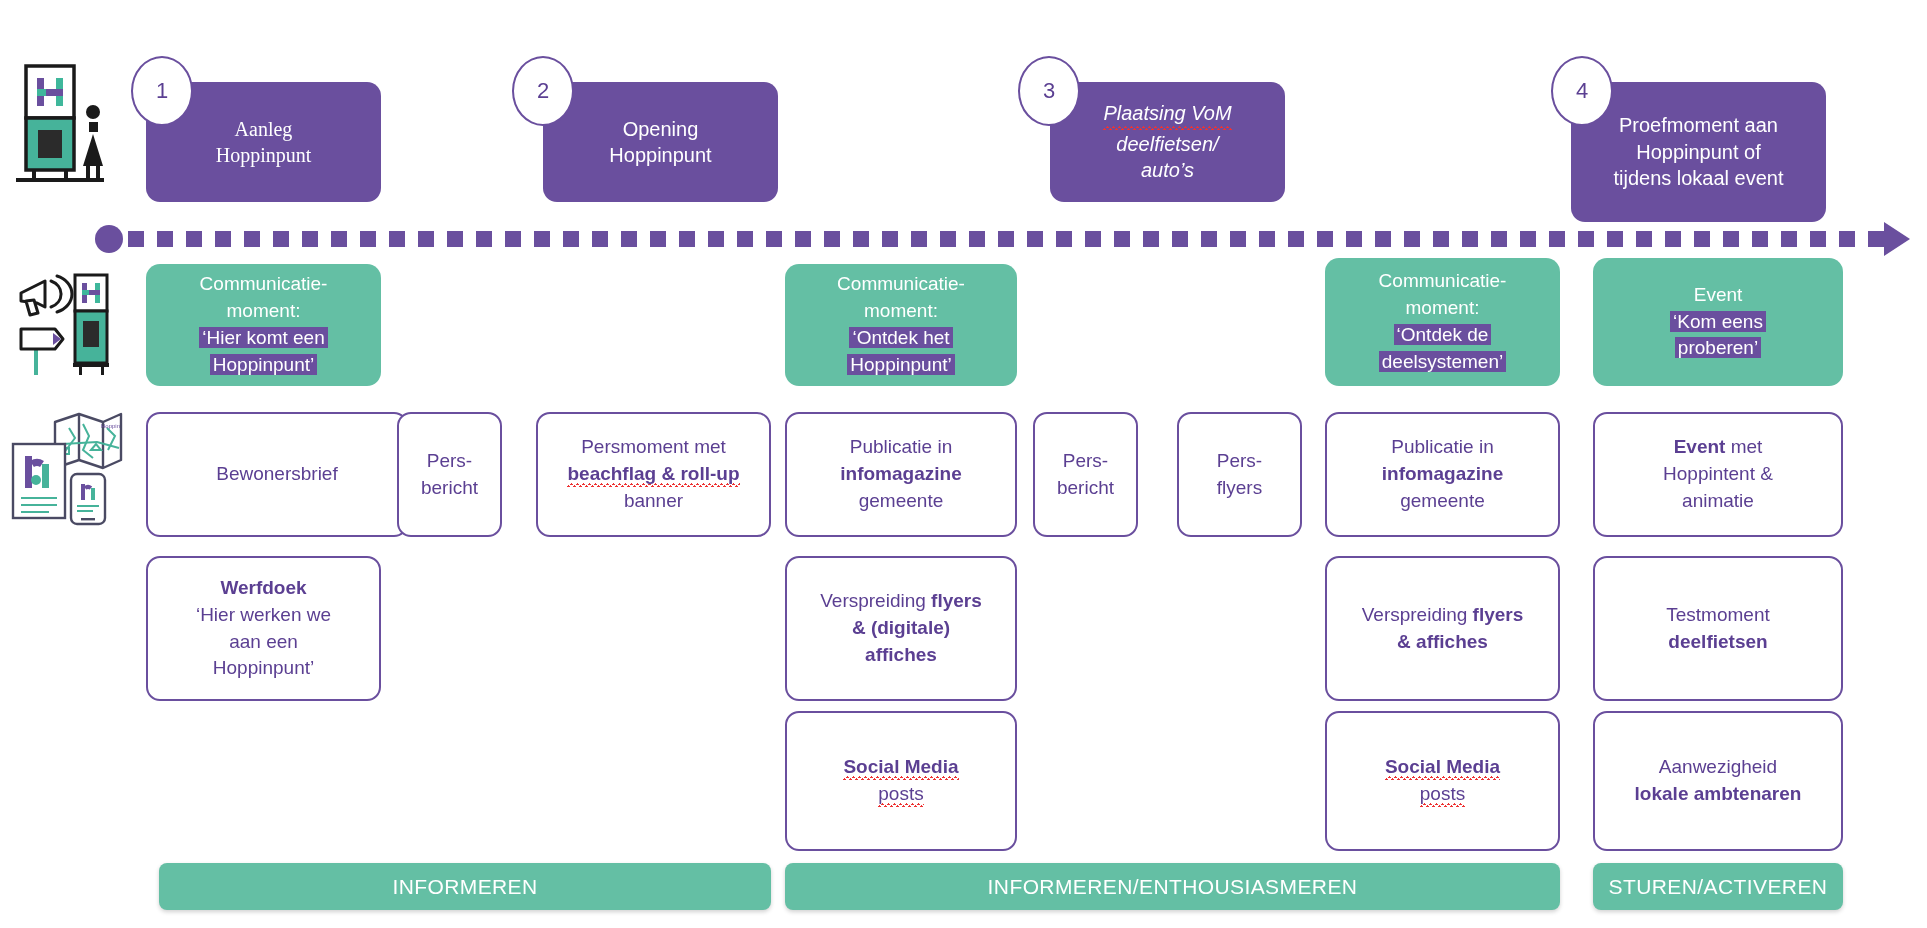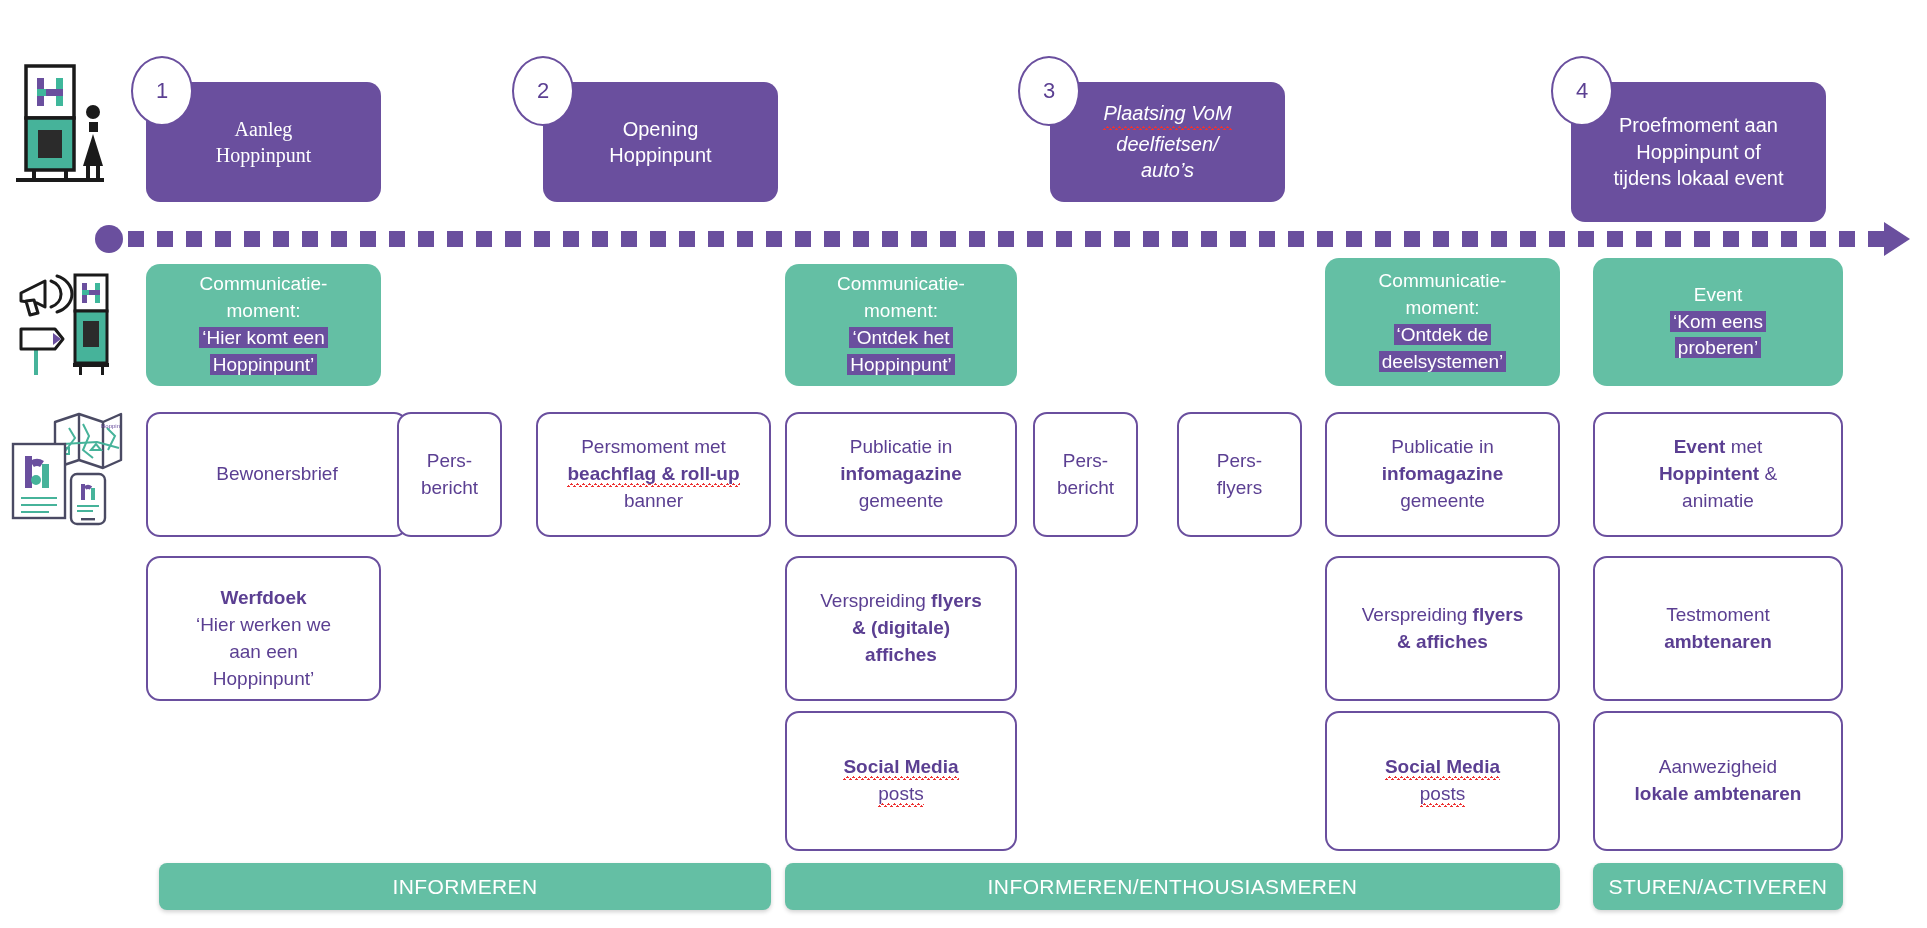--- a/index.html
+++ b/index.html
@@ -330,45 +330,45 @@
   </div>
 
   <div class="abs card ctr" style="left:1325px;top:412px;width:235px;height:125px;flex-direction:column;">
     <div>Publicatie in</div>
     <div><b>infomagazine</b></div>
     <div>gemeente</div>
   </div>
 
   <div class="abs card ctr" style="left:1593px;top:412px;width:250px;height:125px;flex-direction:column;">
     <div><b style="font-weight:bold">Event</b> <span>met</span></div>
-    <div><b style="font-weight:bold">Hoppintent</b> <span>&amp;</span></div>
+    <div><b style="font-weight:normal">Hoppintent</b> <span>&amp;</span></div>
     <div>animatie</div>
   </div>
 
-  <div class="abs card ctr" style="left:146px;top:556px;width:235px;height:145px;flex-direction:column;justify-content:flex-end;">
+  <div class="abs card ctr" style="left:146px;top:556px;width:235px;height:145px;flex-direction:column;">
     <div><b>Werfdoek</b></div>
     <div>‘Hier werken we</div>
     <div>aan een</div>
     <div>Hoppinpunt’</div>
   </div>
 
   <div class="abs card ctr" style="left:785px;top:556px;width:232px;height:145px;flex-direction:column;">
     <div><span>Verspreiding</span> <b style="font-weight:bold">flyers</b></div>
     <div><b style="font-weight:bold">&amp; (digitale)</b></div>
     <div><b style="font-weight:bold">affiches</b></div>
   </div>
 
   <div class="abs card ctr" style="left:1325px;top:556px;width:235px;height:145px;flex-direction:column;">
     <div><span>Verspreiding</span> <b style="font-weight:bold">flyers</b></div>
     <div><b style="font-weight:bold">&amp; affiches</b></div>
   </div>
 
   <div class="abs card ctr" style="left:1593px;top:556px;width:250px;height:145px;flex-direction:column;">
     <div>Testmoment</div>
-    <div><b>ambtenaren</b></div>
+    <div><b>deelfietsen</b></div>
   </div>
 
   <div class="abs card ctr" style="left:785px;top:711px;width:232px;height:140px;flex-direction:column;">
     <div><b class="sq">Social Media</b></div>
     <div><span class="sq">posts</span></div>
   </div>
 
   <div class="abs card ctr" style="left:1325px;top:711px;width:235px;height:140px;flex-direction:column;">
     <div><b class="sq">Social Media</b></div>
     <div><span class="sq">posts</span></div>

